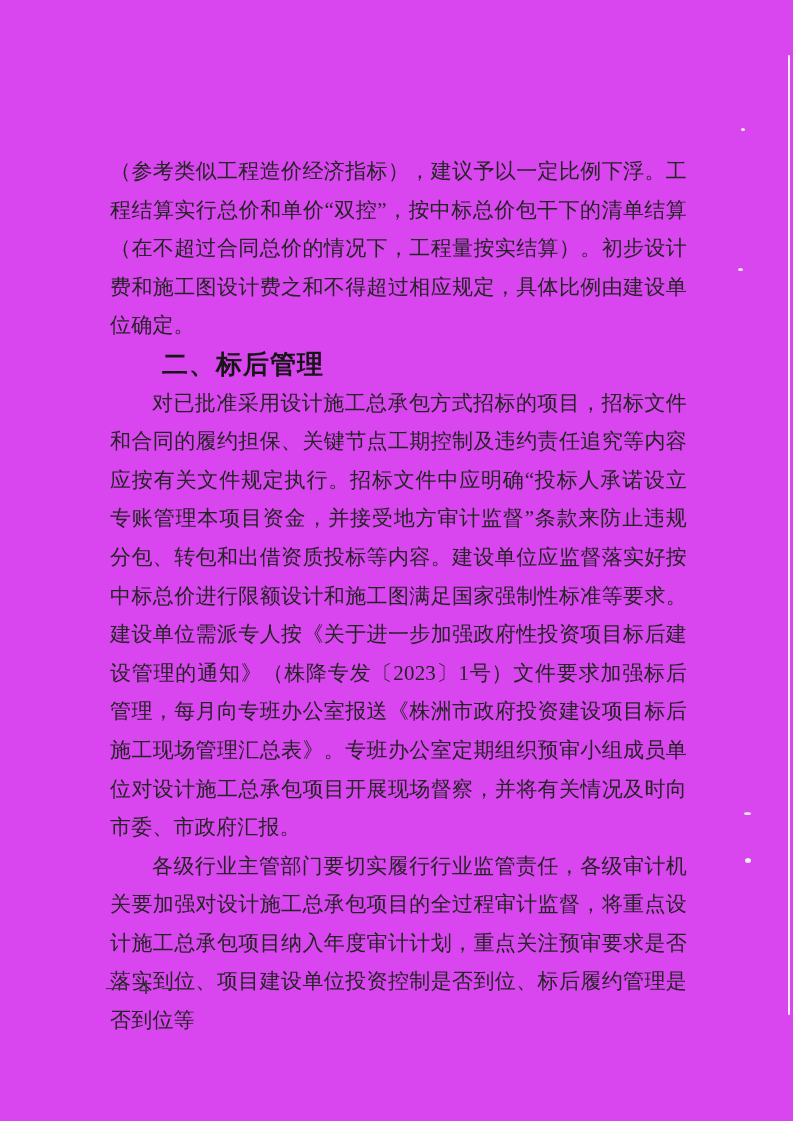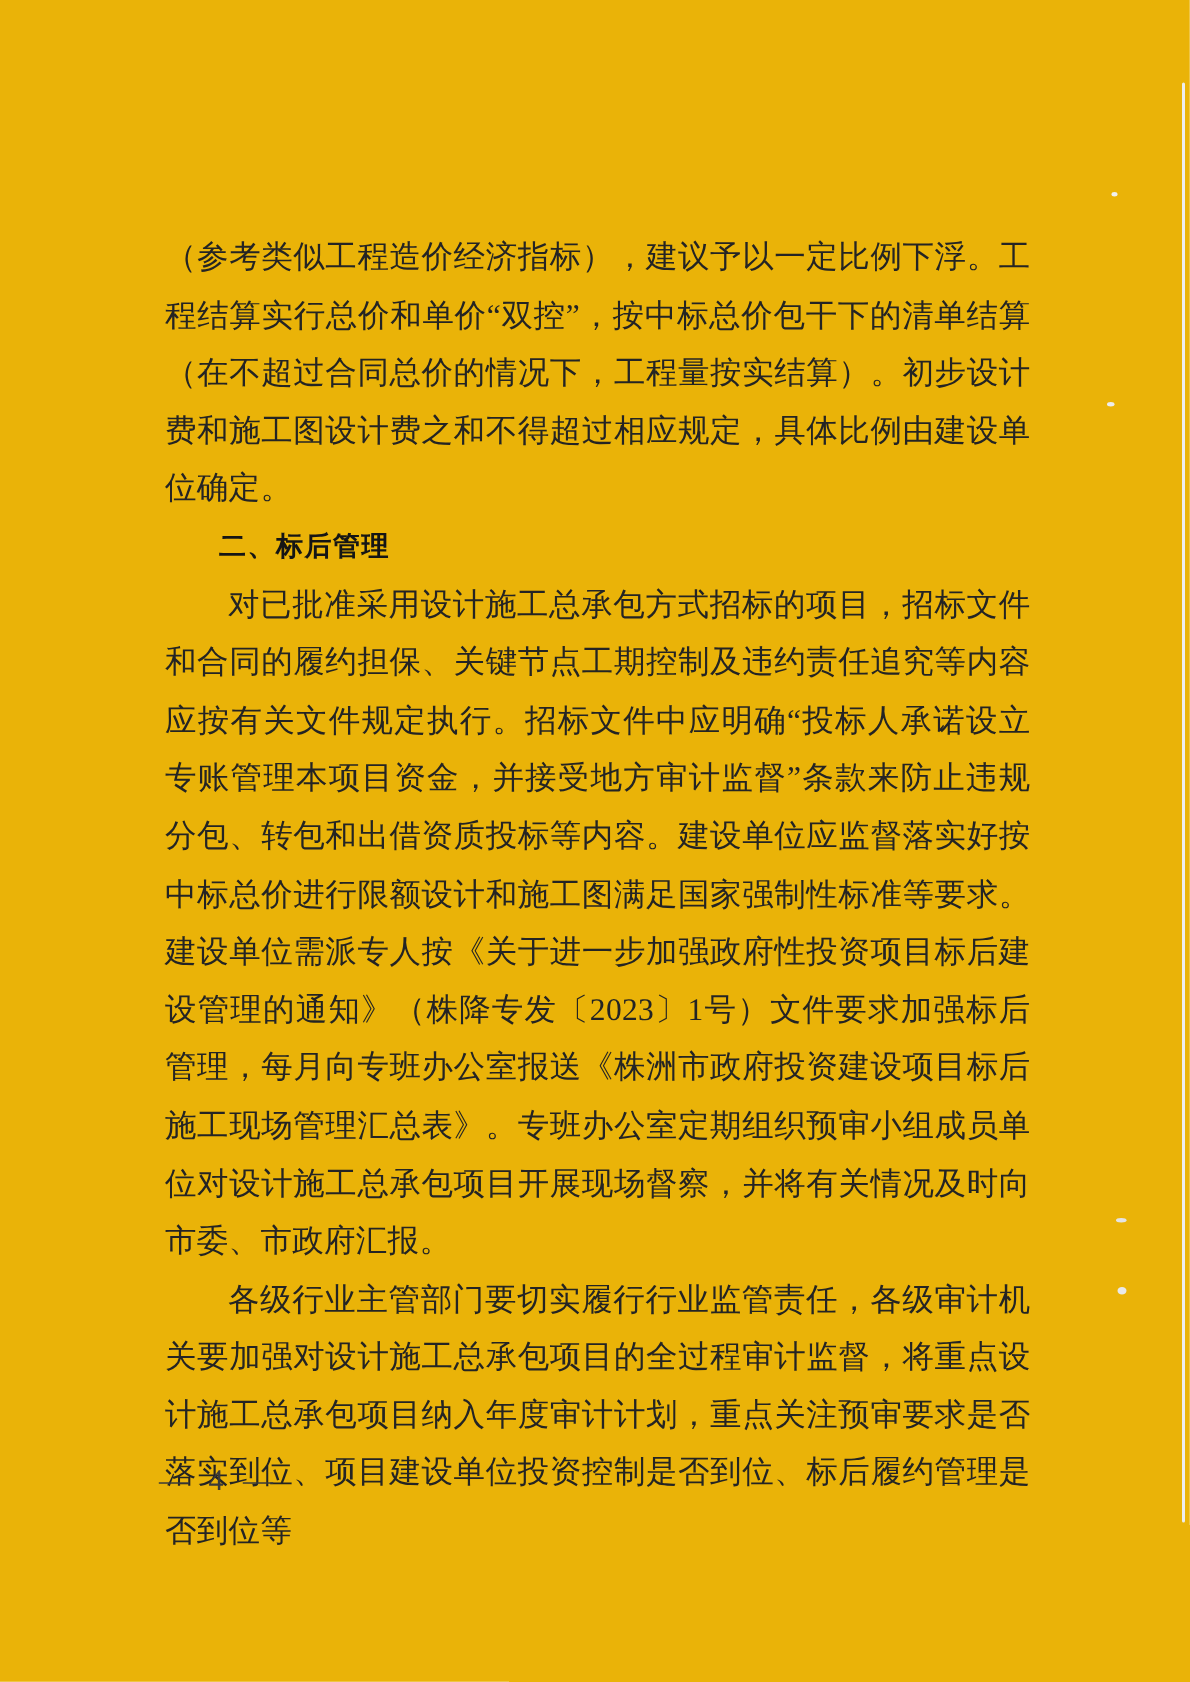--- a/index.html
+++ b/index.html
@@ -8,42 +8,42 @@
     position: relative;
     width: 793px;
     height: 1121px;
     background: #ffffff;
     overflow: hidden;
     font-family: "Liberation Serif", "DejaVu Serif", serif;
   }
   .scan-page {
     position: absolute;
     inset: 0;
-    background: #eab308;
+    background: #d946ef;
   }
   .doc-content {
     position: absolute;
     left: 110px;
     top: 152px;
     width: 577px;
     font-size: 21px;
     line-height: 38.6px;
     color: #242424;
     text-align: justify;
   }
   .doc-paragraph {
     font-family: "Liberation Serif", "DejaVu Serif", serif;
     text-align: justify;
     letter-spacing: 0.2px;
   }
   .doc-paragraph.indented { text-indent: 2em; }
   .doc-heading {
     font-family: "Liberation Sans", "DejaVu Sans", sans-serif;
     font-weight: 700;
-    font-size: 18px;
+    font-size: 26px;
     color: #151515;
     text-indent: 2em;
     text-align: left;
     letter-spacing: 1px;
   }
   .page-footer {
     position: absolute;
     left: 106px;
     top: 976px;
     font-size: 20px;

